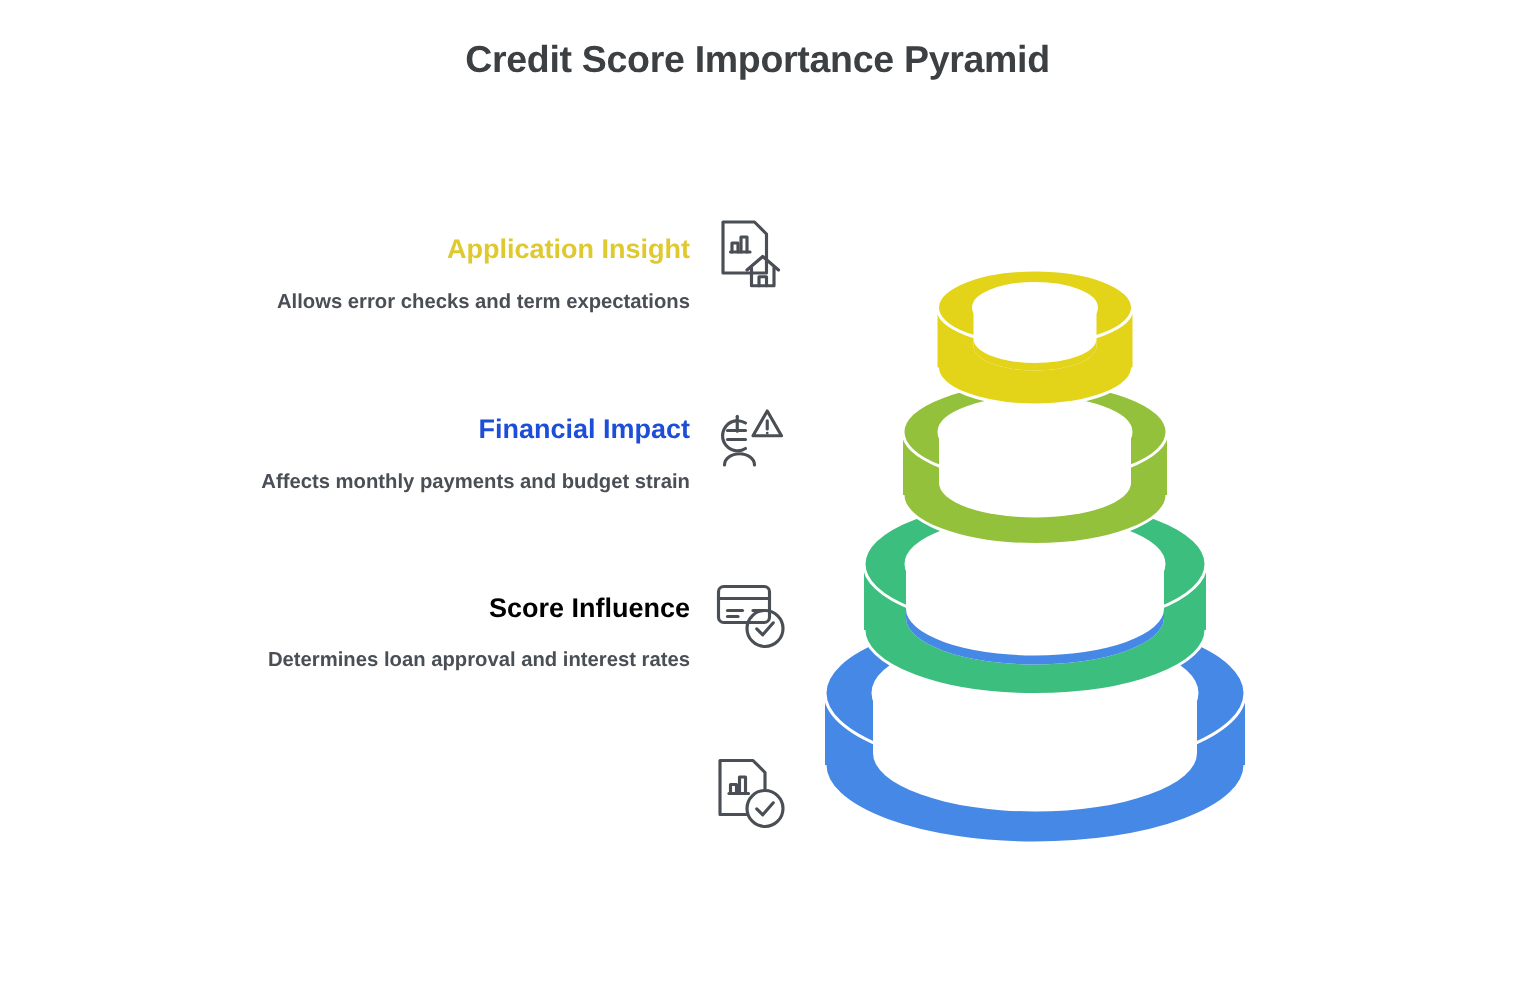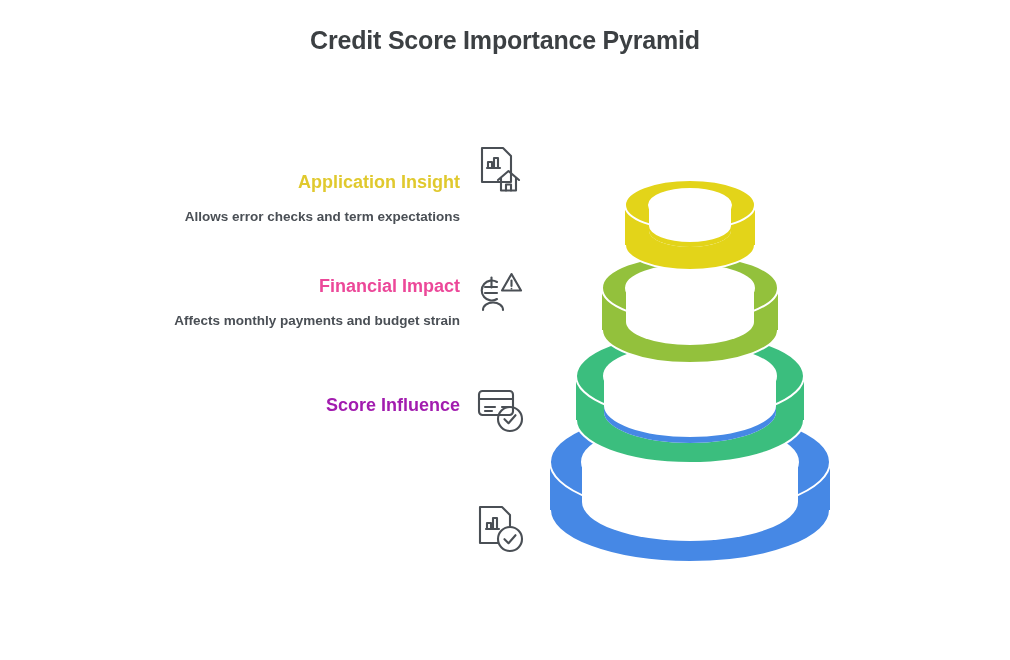--- a/index.html
+++ b/index.html
@@ -56,21 +56,21 @@
     margin: 0 0 14px 0;
   }
   .row-desc {
     font-size: 13.5px;
     font-weight: bold;
     color: #4a4f55;
     line-height: 19px;
     margin: 0;
   }
 
-  .row-0 { top: 155px; margin-top: 16px; }
+  .row-0 { top: 155px; }
   .row-1 { top: 275px; }
   .row-2 { top: 394px; }
   .row-3 { top: 514px; }
 
   
   .icon-slot {
     position: absolute;
     left: 468px;
     width: 62px;
     height: 62px;
@@ -99,26 +99,27 @@
   <div class="page-title">Credit Score Importance Pyramid</div>
 
   <div class="rows">
 
     <div class="row row-0">
       <p class="row-title" style="color:#E0C92E">Application Insight</p>
       <p class="row-desc">Allows error checks and term expectations</p>
     </div>
 
     <div class="row row-1">
-      <p class="row-title" style="color:#ec4899">Financial Impact</p>
+      <p class="row-title" style="color:#1d4ed8">Financial Impact</p>
       <p class="row-desc">Affects monthly payments and budget strain</p>
     </div>
 
     <div class="row row-2">
-      <p class="row-title" style="color:#a21caf">Score Influence</p>
+      <p class="row-title" style="color:#000000">Score Influence</p>
+      <p class="row-desc">Determines loan approval and interest rates</p>
     </div>
 
   </div>
 
   <div class="icon-slot icon-0">
     <svg width="62" height="62" viewBox="0 0 62 62" fill="none" stroke="#4a4f55" stroke-width="2.1" stroke-linecap="round" stroke-linejoin="round">
       <path d="M14 10 h21 l8 8 v26 h-29 z"></path>
       <path d="M20 30 v-6 h4 v6"></path>
       <path d="M26 30 v-10 h4 v10"></path>
       <path d="M19 30 h13"></path>

